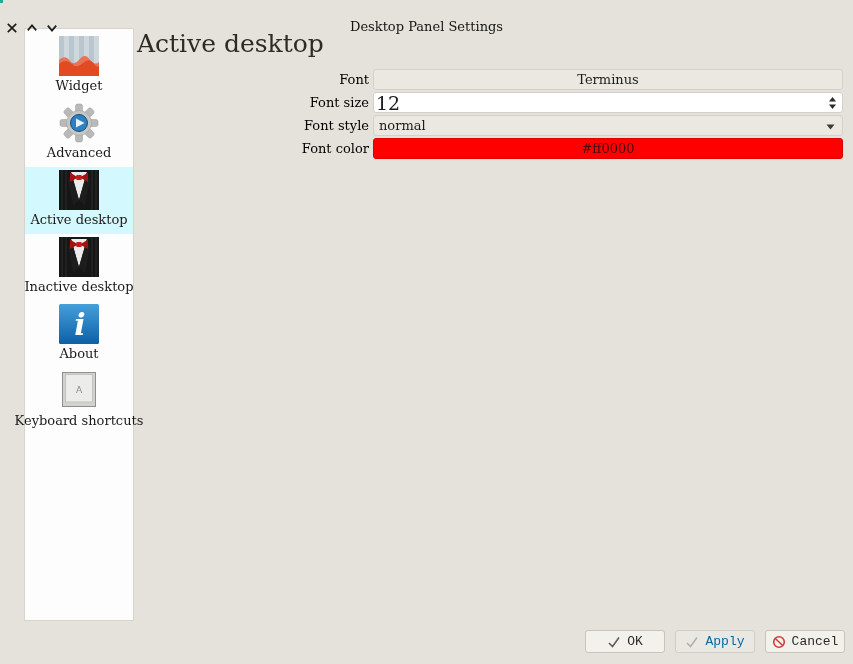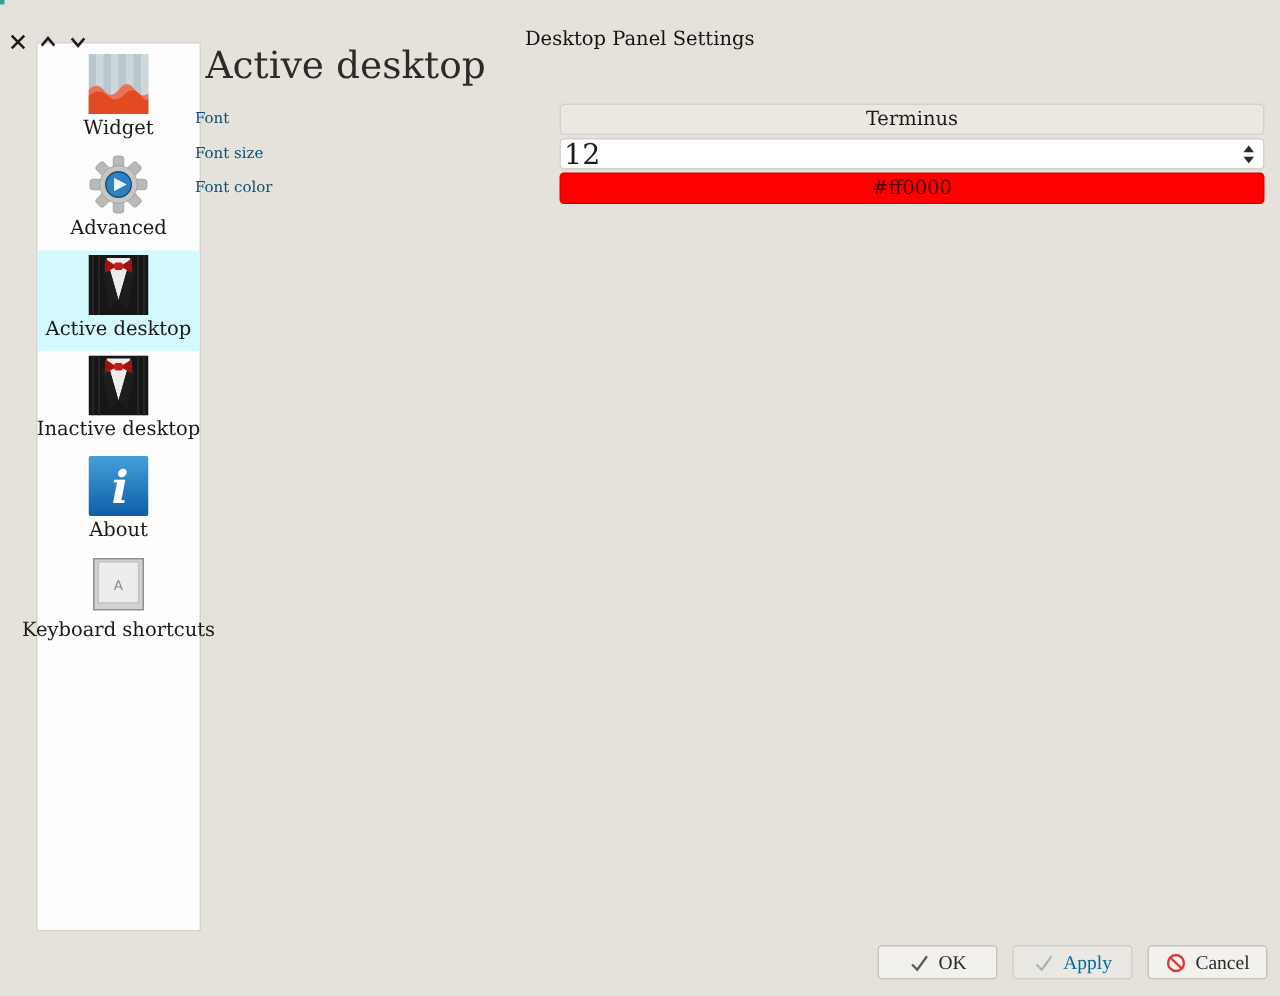--- a/index.html
+++ b/index.html
@@ -43,22 +43,22 @@
   .side-label { font-size: 13px; margin-top: 2px; color: #1a1a18; white-space: nowrap; }
 
   
   .heading {
     position: absolute; left: 137px; top: 29px;
     font-size: 25px; color: #2b2b28; font-weight: normal;
   }
   .form { position: absolute; left: 130px; top: 69px; width: 713px; }
   .form-row { display: flex; height: 21px; margin-bottom: 2px; }
   .row-label {
-    width: 241px; text-align: left; padding-right: 2px;
-    font-size: 10px; line-height: 21px; color: #0c4a6e;
+    width: 241px; text-align: right; padding-right: 2px;
+    font-size: 13px; line-height: 21px; color: #000000;
   }
   .field {
     flex: 1; margin-left: 2px; position: relative;
     font-size: 13px; line-height: 19px;
     border: 1px solid #d3d1c9; border-radius: 3px;
   }
   .field-button { background: #eae8e1; text-align: center; cursor: pointer; }
   .field-spin  { background: #ffffff; }
   .field-spin input {
     width: 100%; height: 100%; border: 0; background: transparent;
@@ -77,21 +77,21 @@
 
   
   .footer {
     position: absolute; top: 630px; right: 8px;
     display: flex; gap: 10px;
   }
   .footer-btn {
     width: 80px; height: 23px;
     background: #f2f1eb; border: 1px solid #c6c4bc; border-radius: 3px;
     display: flex; align-items: center; justify-content: center; gap: 6px;
-    font-family: Liberation Serif, serif; font-size: 13px; color: #2a2a28;
+    font-family: Liberation Mono, monospace; font-size: 13px; color: #2a2a28;
     cursor: pointer;
   }
   .footer-btn.disabled {
     background: #e9e8e2; color: #0369a1; border-color: #d0cec6;
   }
   .btn-icon { width: 14px; height: 14px; display: block; }
 </style>
 </head>
 <body>
 
@@ -225,20 +225,29 @@
     <div class="field field-spin">
       <input type="text" value="12" style="">
       <svg class="spin-arrows" viewBox="0 0 9 14">
         <path d="M4.5 1 L8 5.5 L1 5.5 Z" fill="#2a2a28"></path>
         <path d="M4.5 13 L1 8.5 L8 8.5 Z" fill="#2a2a28"></path>
       </svg>
     </div>
   </div>
 
 
+  <div class="form-row">
+    <div class="row-label">Font style</div>
+    <div class="field field-drop">
+      <span>normal</span>
+      <svg class="drop-arrow" viewBox="0 0 9 6">
+        <path d="M0.5 0.5 L8.5 0.5 L4.5 5.5 Z" fill="#3a3a38"></path>
+      </svg>
+    </div>
+  </div>
 
   <div class="form-row">
     <div class="row-label">Font color</div>
     <div class="field field-color" style="background: rgb(255, 0, 0);">#ff0000</div>
   </div>
 
 </div>
 
 <div class="footer">
 

